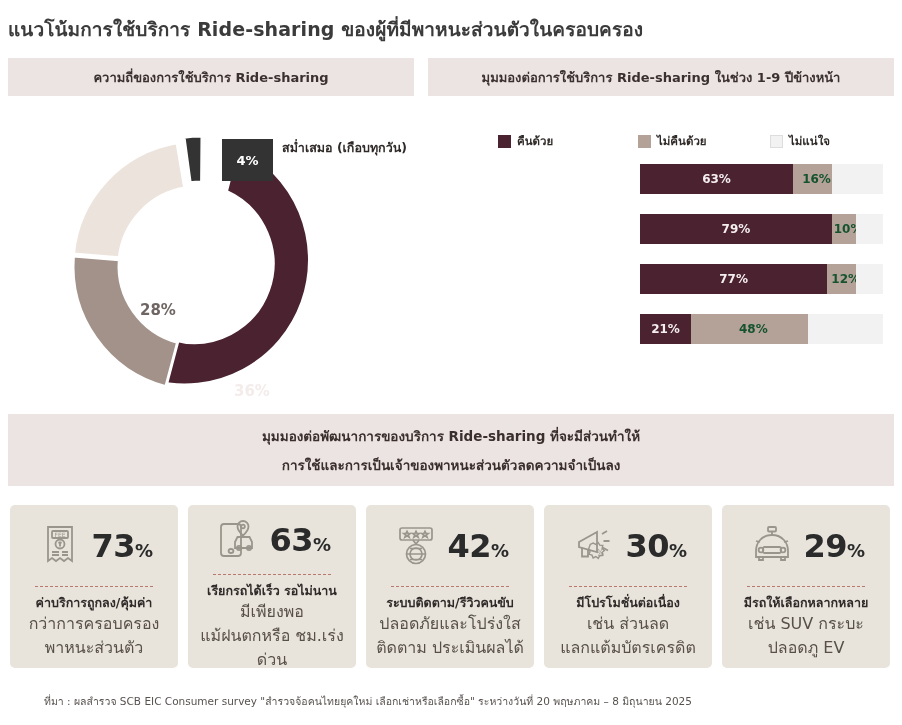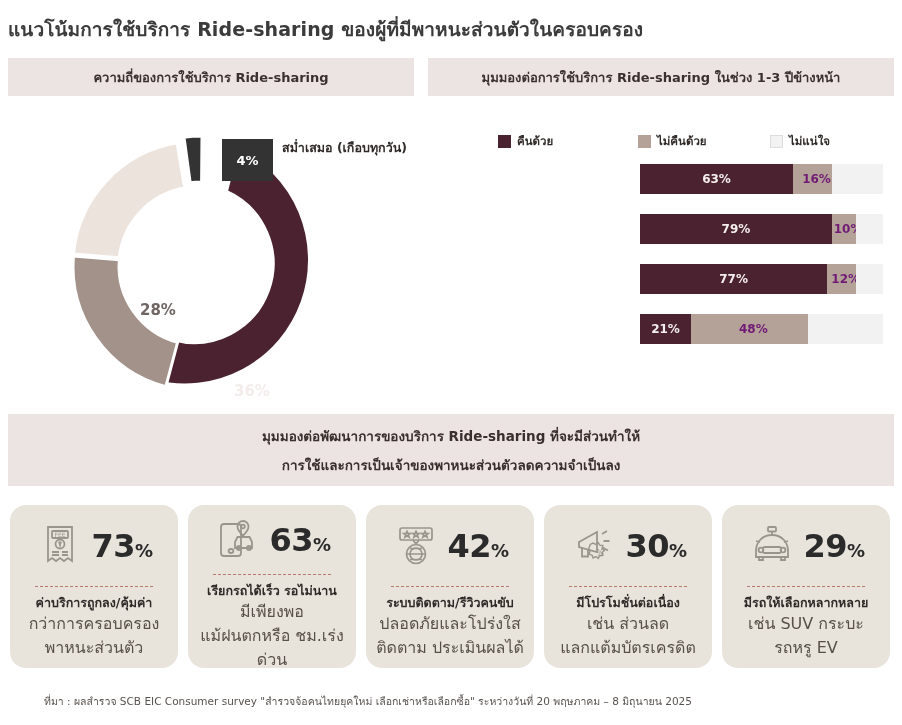--- a/index.html
+++ b/index.html
@@ -60,38 +60,38 @@
   }
   .legend-item:nth-child(1) { left: 0px; }
   .legend-item:nth-child(2) { left: 140px; }
   .legend-item:nth-child(3) { left: 272px; }
   .swatch { width: 13px; height: 13px; display: inline-block; }
 
   .bar-row { position: relative; height: 30px; width: 243px; margin-bottom: 20px; display: flex; }
   .seg { height: 30px; display: flex; align-items: center; justify-content: center;
          font-size: 12px; font-weight: 600; overflow: hidden; }
   .seg.a { background: #4a2230; color: #f5eeee; }
-  .seg.b { background: #b4a298; color: #701a75; padding-left: 8px; }
+  .seg.b { background: #b4a298; color: #14532d; padding-left: 8px; }
   .seg.c { background: #f2f2f2; color: #888; }
 
   
   #banner {
     position: absolute; left: 8px; top: 414px; width: 886px; height: 72px;
     background: #ece4e2; display: flex; flex-direction: column;
     align-items: center; justify-content: center; gap: 7px;
   }
   #banner div { font-size: 13.5px; font-weight: 700; color: #3a2f2d; text-align: center; }
 
   
   #cards {
     position: absolute; left: 10px; top: 505px;
     width: 882px; display: flex; gap: 10px;
   }
   .card {
-    width: 168px; height: 163px; background: #e8e4dc; border-radius: 16px;
+    width: 168px; height: 163px; background: #e8e4dc; border-radius: 5px;
     padding: 10px 8px 8px; display: flex; flex-direction: column; align-items: center;
   }
   .card-top { display: flex; align-items: center; justify-content: center; gap: 6px; height: 62px; width: 100%; }
   .card-icon { width: 50px; height: 50px; flex: none; }
   .card-icon svg { width: 50px; height: 50px; display: block; }
   .card-pct { font-size: 32px; font-weight: 800; color: #2b2b2b; letter-spacing: -0.5px; }
   .card-pct .x { font-size: 18px; font-weight: 800; }
   .divider { width: 118px; height: 0; border-top: 1.5px dashed #b8786e; margin: 9px 0 8px; }
   .card-l1 { font-size: 12.5px; font-weight: 700; color: #2f2a28; text-align: center; line-height: 1.35; }
   .card-l2, .card-l3 {
@@ -105,21 +105,21 @@
   }
 </style>
 </head>
 <body>
 
 <div id="page">
 
   <div class="page-title">แนวโน้มการใช้บริการ Ride-sharing ของผู้ที่มีพาหนะส่วนตัวในครอบครอง</div>
 
   <div class="band" id="band-left">ความถี่ของการใช้บริการ Ride-sharing</div>
-  <div class="band" id="band-right">มุมมองต่อการใช้บริการ Ride-sharing ในช่วง 1-3 ปีข้างหน้า</div>
+  <div class="band" id="band-right">มุมมองต่อการใช้บริการ Ride-sharing ในช่วง 1-9 ปีข้างหน้า</div>
 
   <div id="donut-wrap">
     <svg id="donut-svg" width="300" height="272" viewBox="0 0 300 272">
       <g transform="translate(150,136)">
 
         <g transform="translate(9,2)">
           <path d="M 4.9 -124.9 A 125 125 0 0 1 -28.4 121.7 L -18.0 77.2 A 79 79 0 0 0 3.1 -78.9 Z" fill="#4a2230" stroke="#ffffff" stroke-width="3" transform="rotate(12)"></path>
         </g>
 
         <path d="M -32.2 120.8 A 125 125 0 0 1 -124.6 -9.9 L -78.7 -6.2 A 79 79 0 0 0 -20.4 76.3 Z" fill="#a2928a" stroke="#ffffff" stroke-width="3"></path>
@@ -272,18 +272,18 @@
               <circle cx="36" cy="29" r="2.4"></circle>
     <path d="M12 36 v3 h4 v-3 M34 36 v3 h4 v-3"></path>
     <path d="M13 21 l-4 -1 M37 21 l4 -1"></path>
             </svg>
           </span>
           <span class="card-pct">29<span class="x">%</span></span>
         </div>
         <div class="divider"></div>
         <div class="card-l1">มีรถให้เลือกหลากหลาย</div>
         <div class="card-l2">เช่น SUV กระบะ</div>
-        <div class="card-l3">รถหรู EV</div>
+        <div class="card-l3">ปลอดภู EV</div>
       </div>
     </div>
 
   <div id="footer">ที่มา : ผลสำรวจ SCB EIC Consumer survey "สำรวจจ้อคนไทยยุคใหม่ เลือกเช่าหรือเลือกซื้อ" ระหว่างวันที่ 20 พฤษภาคม – 8 มิถุนายน 2025</div>
 </div>
 
 </body></html>

